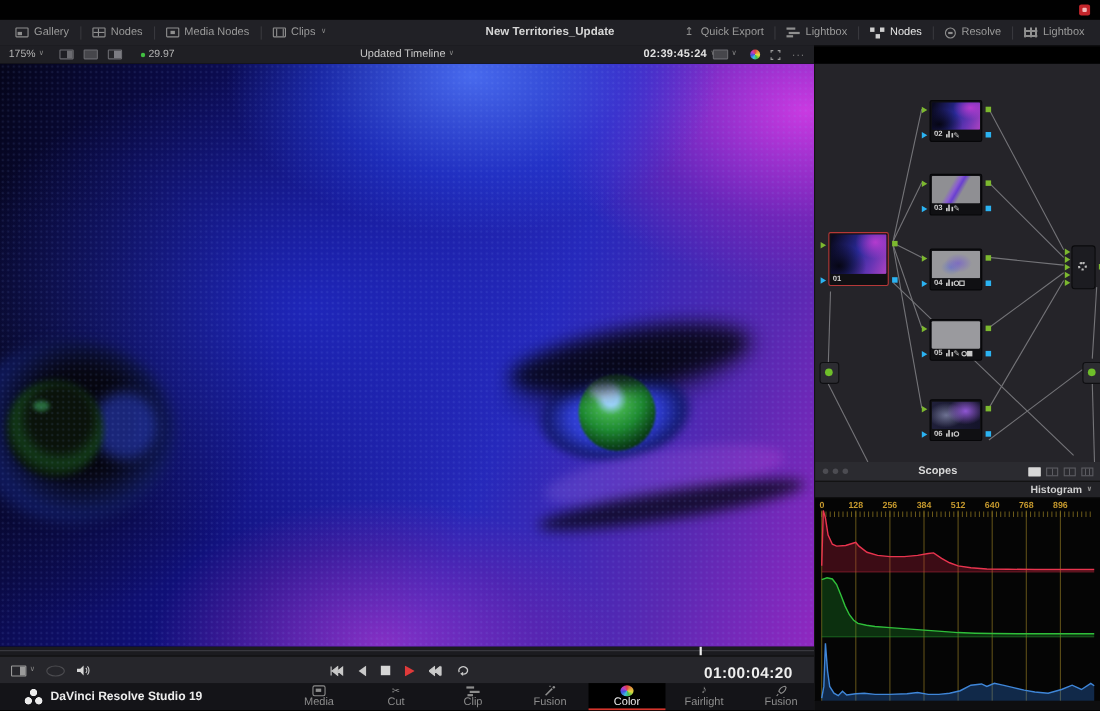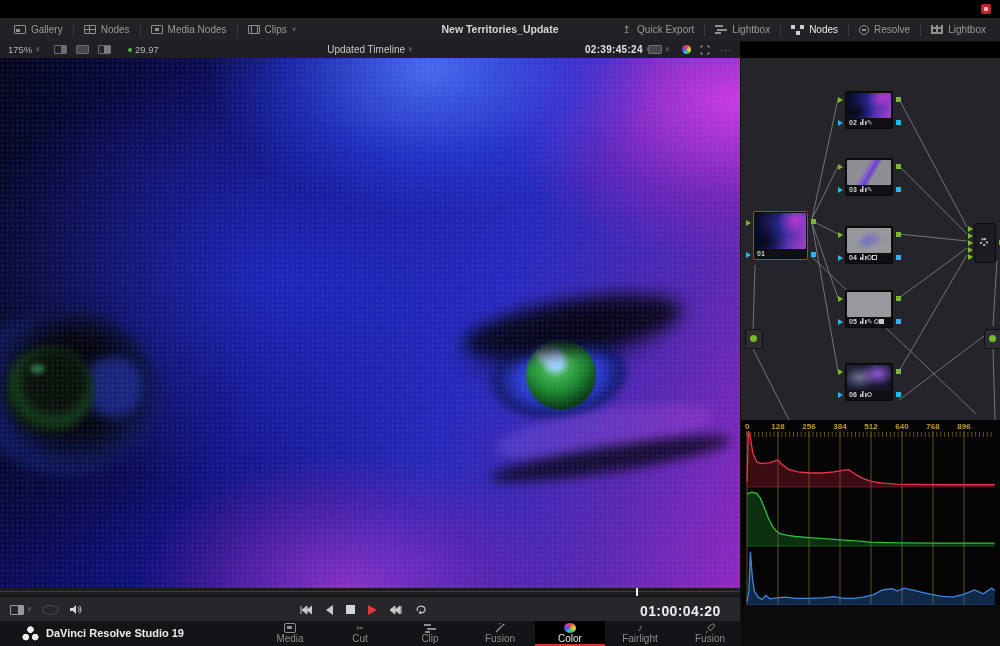--- a/index.html
+++ b/index.html
@@ -484,20 +484,34 @@
       <span class="pin tri g" style="left:-7px;top:23px"></span>
       <span class="pin tri g" style="left:-7px;top:30px"></span>
       <span class="pin sq g" style="right:-9px;top:16px"></span>
     </div>
 
     <span class="iodot" style="left:4px;top:271px"></span>
     <span class="iodot" style="left:243px;top:271px"></span>
   </div>
 
   <div class="abs scopes">
+    <div class="sc-head">
+      <span class="sc-dot"></span>
+      <span class="sc-dot"></span>
+      <span class="sc-dot"></span>
+      <span class="sc-title">Scopes</span>
+      <span class="sc-lay sel"></span>
+      <span class="sc-lay two"></span>
+      <span class="sc-lay four"></span>
+      <span class="sc-lay six"></span>
+    </div>
+    <div class="sc-sub">
+      <span>Histogram</span>
+      <span class="chev"></span>
+    </div>
     <div class="hist-wrap">
       <svg id="hist-svg" width="260" height="185">
           <line x1="6" y1="11" x2="6" y2="185" stroke="#6e5c1c" stroke-width="1" opacity="0.85"></line>
           <line x1="37" y1="11" x2="37" y2="185" stroke="#6e5c1c" stroke-width="1" opacity="0.85"></line>
           <line x1="68" y1="11" x2="68" y2="185" stroke="#6e5c1c" stroke-width="1" opacity="0.85"></line>
           <line x1="99" y1="11" x2="99" y2="185" stroke="#6e5c1c" stroke-width="1" opacity="0.85"></line>
           <line x1="130" y1="11" x2="130" y2="185" stroke="#6e5c1c" stroke-width="1" opacity="0.85"></line>
           <line x1="161" y1="11" x2="161" y2="185" stroke="#6e5c1c" stroke-width="1" opacity="0.85"></line>
           <line x1="192" y1="11" x2="192" y2="185" stroke="#6e5c1c" stroke-width="1" opacity="0.85"></line>
           <line x1="223" y1="11" x2="223" y2="185" stroke="#6e5c1c" stroke-width="1" opacity="0.85"></line>

